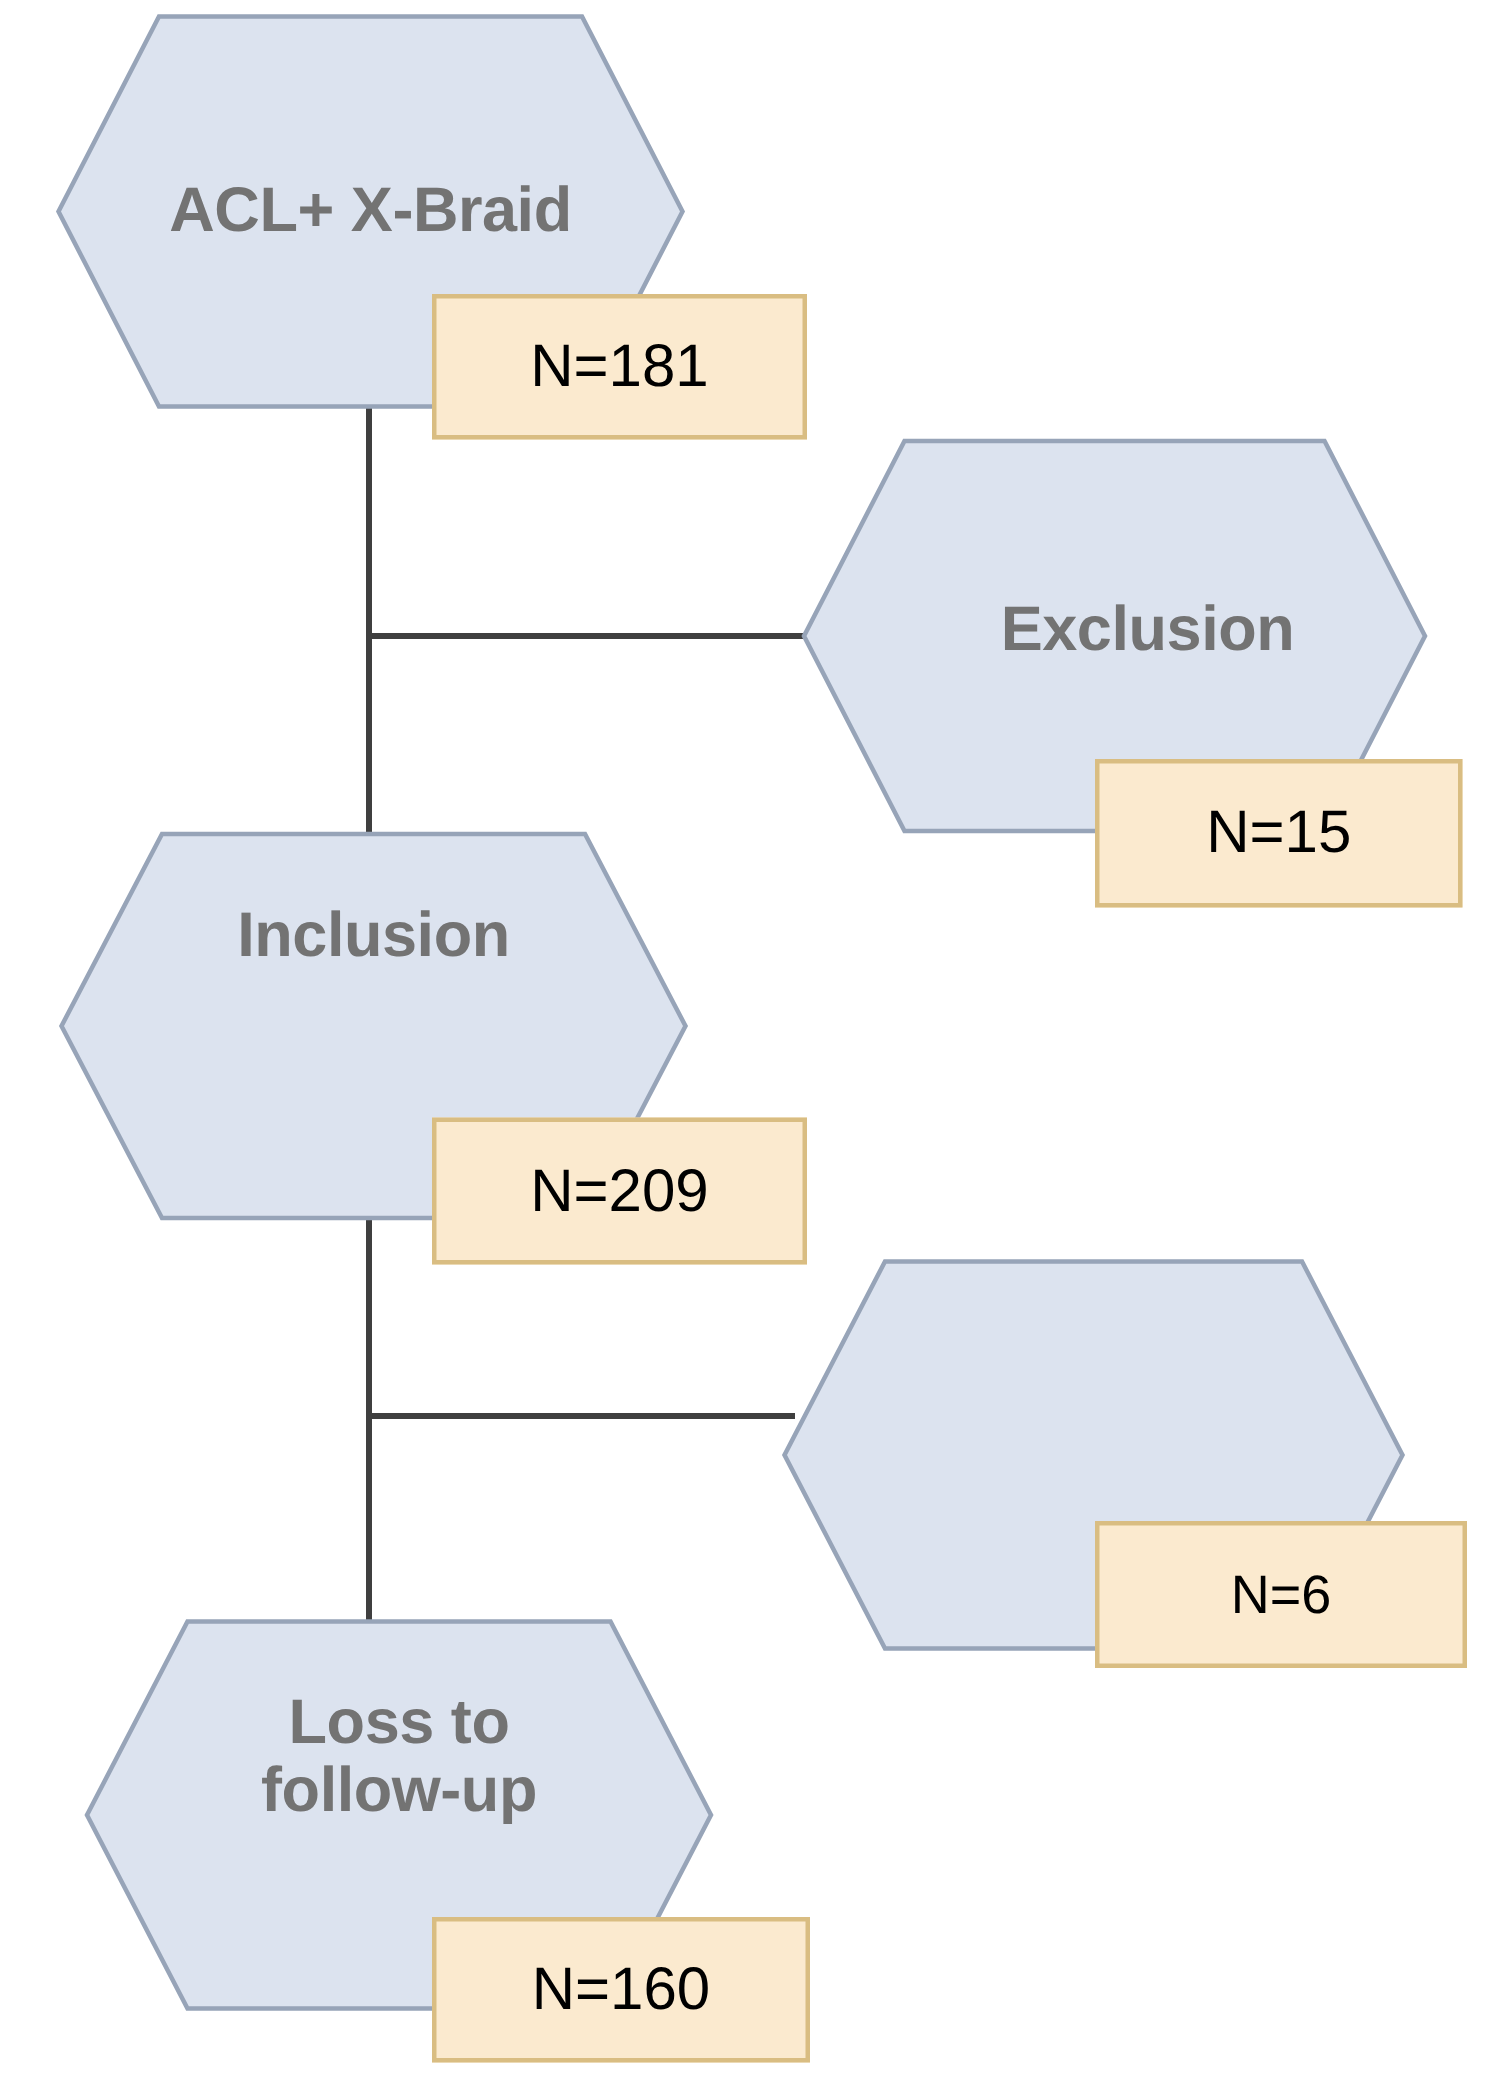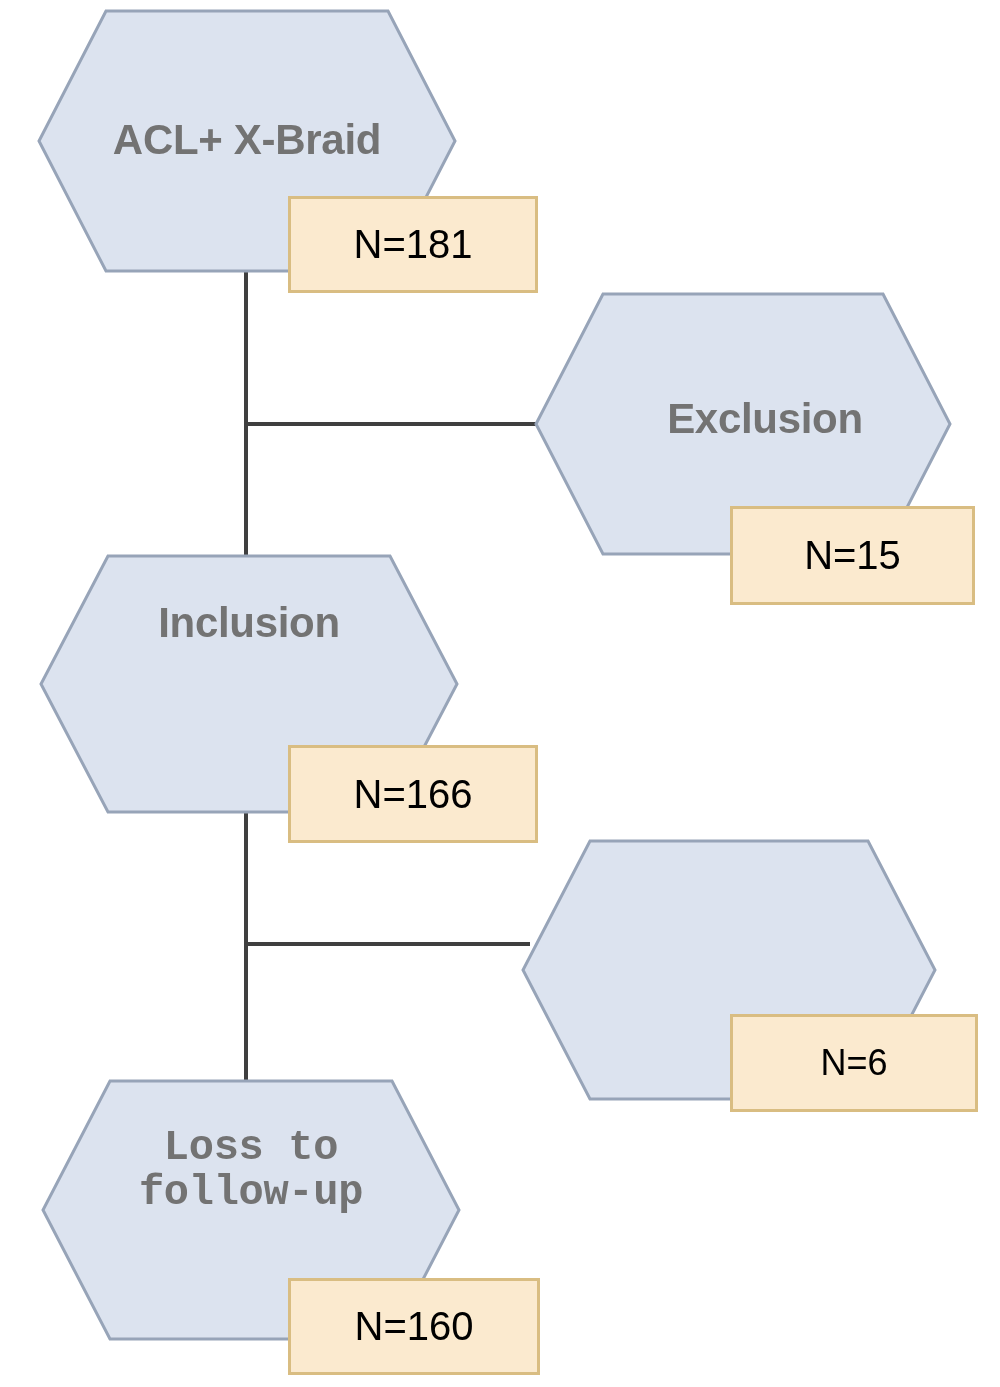--- a/index.html
+++ b/index.html
@@ -99,34 +99,34 @@
   <div class="hex-wrap" style="left:38px; top:553px; width:422px; height:262px;">
     <svg width="422" height="262" viewBox="0 0 422 262">
       <polygon class="hex-poly" points="70,3 352,3 419,131 352,259 70,259 3,131"></polygon>
     </svg>
     <div class="hex-label" style="top:48px; font-size:42px;">
       <span>Inclusion</span><br>
     </div>
   </div>
 
   <div class="nbox" style="left:288px; top:745px; width:250px; height:98px; font-size:40px;">
-    <span>N=166</span>
+    <span>N=209</span>
   </div>
 
   <div class="hex-wrap" style="left:520px; top:838px; width:418px; height:264px;">
     <svg width="418" height="264" viewBox="0 0 418 264">
       <polygon class="hex-poly" points="70,3 348,3 415,132 348,261 70,261 3,132"></polygon>
     </svg>
   </div>
 
   <div class="nbox" style="left:730px; top:1014px; width:248px; height:98px; font-size:36px;">
     <span>N=6</span>
   </div>
 
-  <div class="hex-wrap" style="left:40px; top:1078px; width:422px; height:264px;font-family:Liberation Mono, monospace;">
+  <div class="hex-wrap" style="left:55px; top:1078px; width:422px; height:264px;">
     <svg width="422" height="264" viewBox="0 0 422 264">
       <polygon class="hex-poly" points="70,3 352,3 419,132 352,261 70,261 3,132"></polygon>
     </svg>
     <div class="hex-label" style="top:48px; font-size:42px;">
       <span>Loss to</span><br>
       <span>follow-up</span>
     </div>
   </div>
 
   <div class="nbox" style="left:288px; top:1278px; width:252px; height:97px; font-size:40px;">

